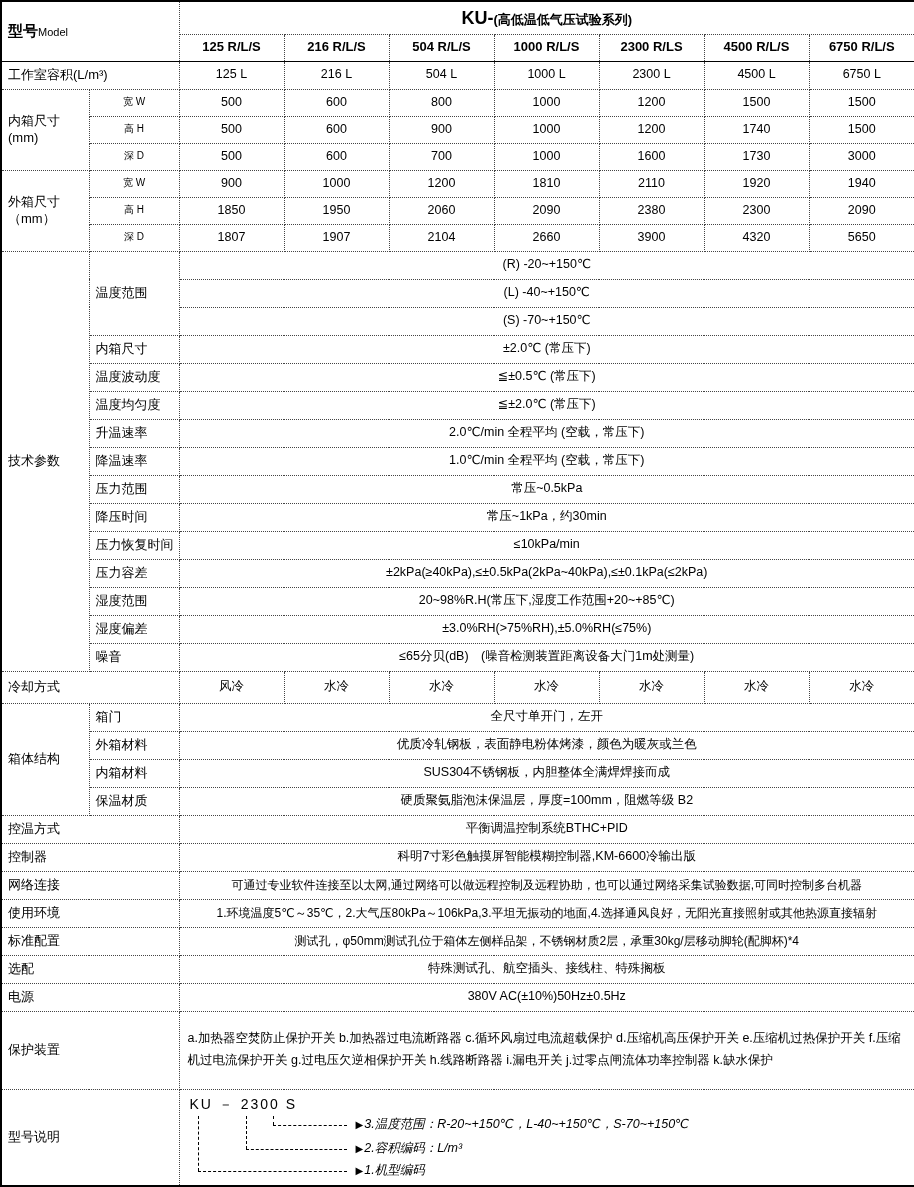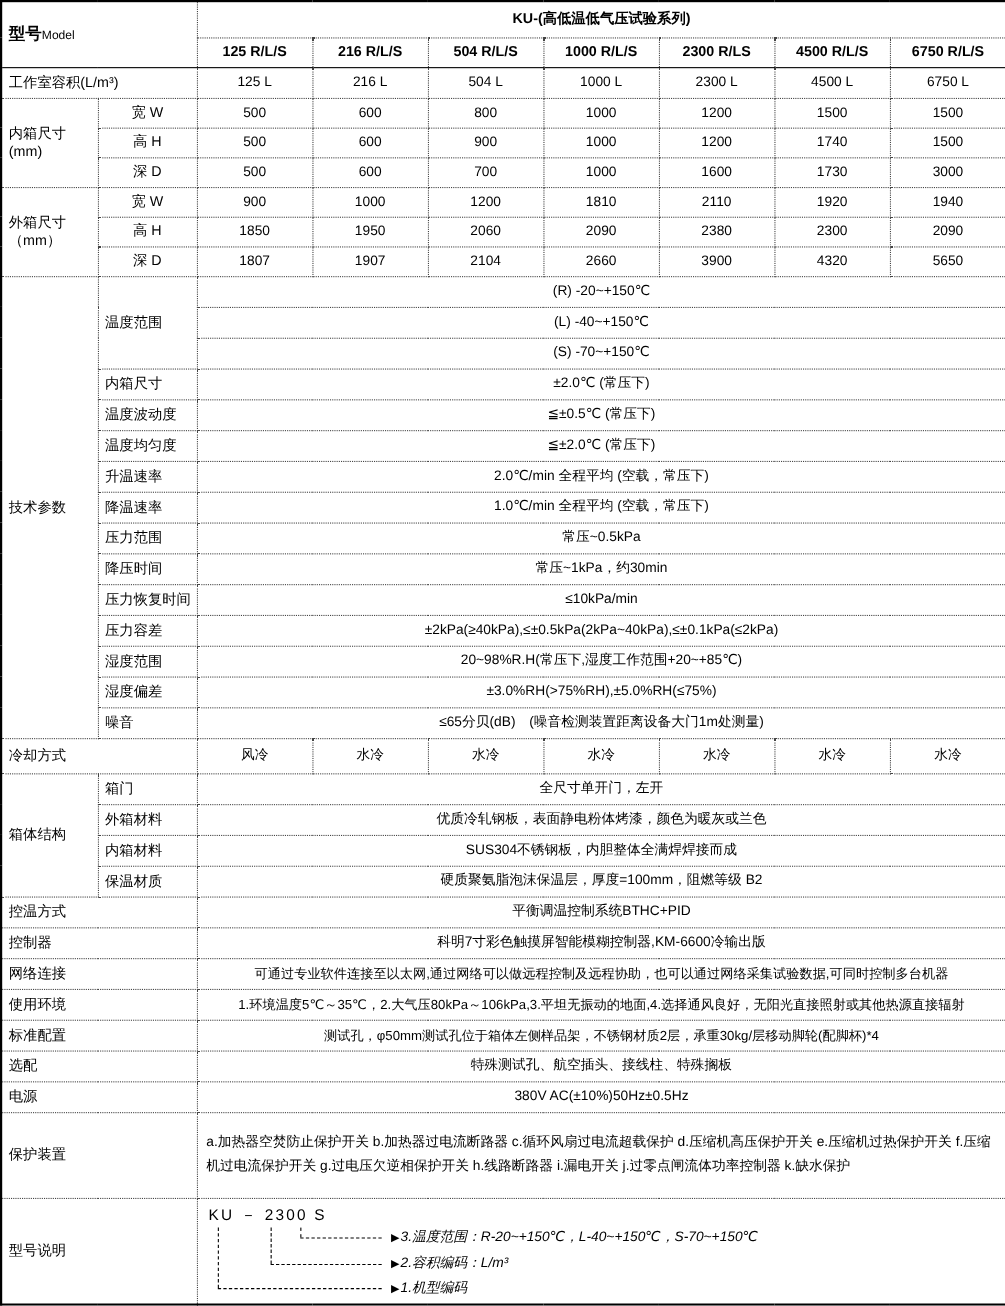--- a/index.html
+++ b/index.html
@@ -3,29 +3,29 @@
 <meta charset="utf-8">
 <style>
   html,body{margin:0;padding:0;background:#fff;color:#000;
     font-family:"Liberation Sans","DejaVu Sans",sans-serif;}
   .page{width:870px;}
   table.spec{width:914px;border-collapse:collapse;table-layout:fixed;
     border:2px solid #000;background:#fff;}
   td{border:1px dotted #444;vertical-align:middle;text-align:center;
      font-size:12.5px;padding:0;overflow:hidden;line-height:1.25;}
   td.lbl{text-align:left;padding-left:6px;font-size:13px;}
-  td.sublbl{font-size:13px;}
+  td.sublbl{font-size:10px;}
   td.val{text-align:center;}
   td.val-left{text-align:left;padding:3px 8px;line-height:1.75;font-size:12.5px;}
   tr.h33{height:33px} tr.h27{height:27px} tr.h28{height:28px}
   tr.h32{height:32px} tr.h78{height:78px} tr.h97{height:97px}
   td.modelhead{font-size:13px;font-weight:bold;}
   .model-big{font-size:15px;font-weight:bold;}
   .model-en{font-size:11px;font-weight:normal;}
-  .series-prefix{font-size:13px;font-weight:bold;}
+  .series-prefix{font-size:18px;font-weight:bold;}
   .series-suffix{font-size:13px;font-weight:bold;text-align:right;}
   tr.headsep td{border-bottom:1px solid #000;}
   td.headsep{border-bottom:1px solid #000;}
   .twoline span{display:block;}
   .small{font-size:12px;}
   
   td.legendcell{position:relative;text-align:left;}
   .lg-code{position:absolute;left:10px;top:6px;font-size:14px;letter-spacing:2px;white-space:nowrap;}
   .lg-v{position:absolute;width:0;border-left:1px dashed #000;}
   .lg-h{position:absolute;height:0;border-top:1px dashed #000;}

